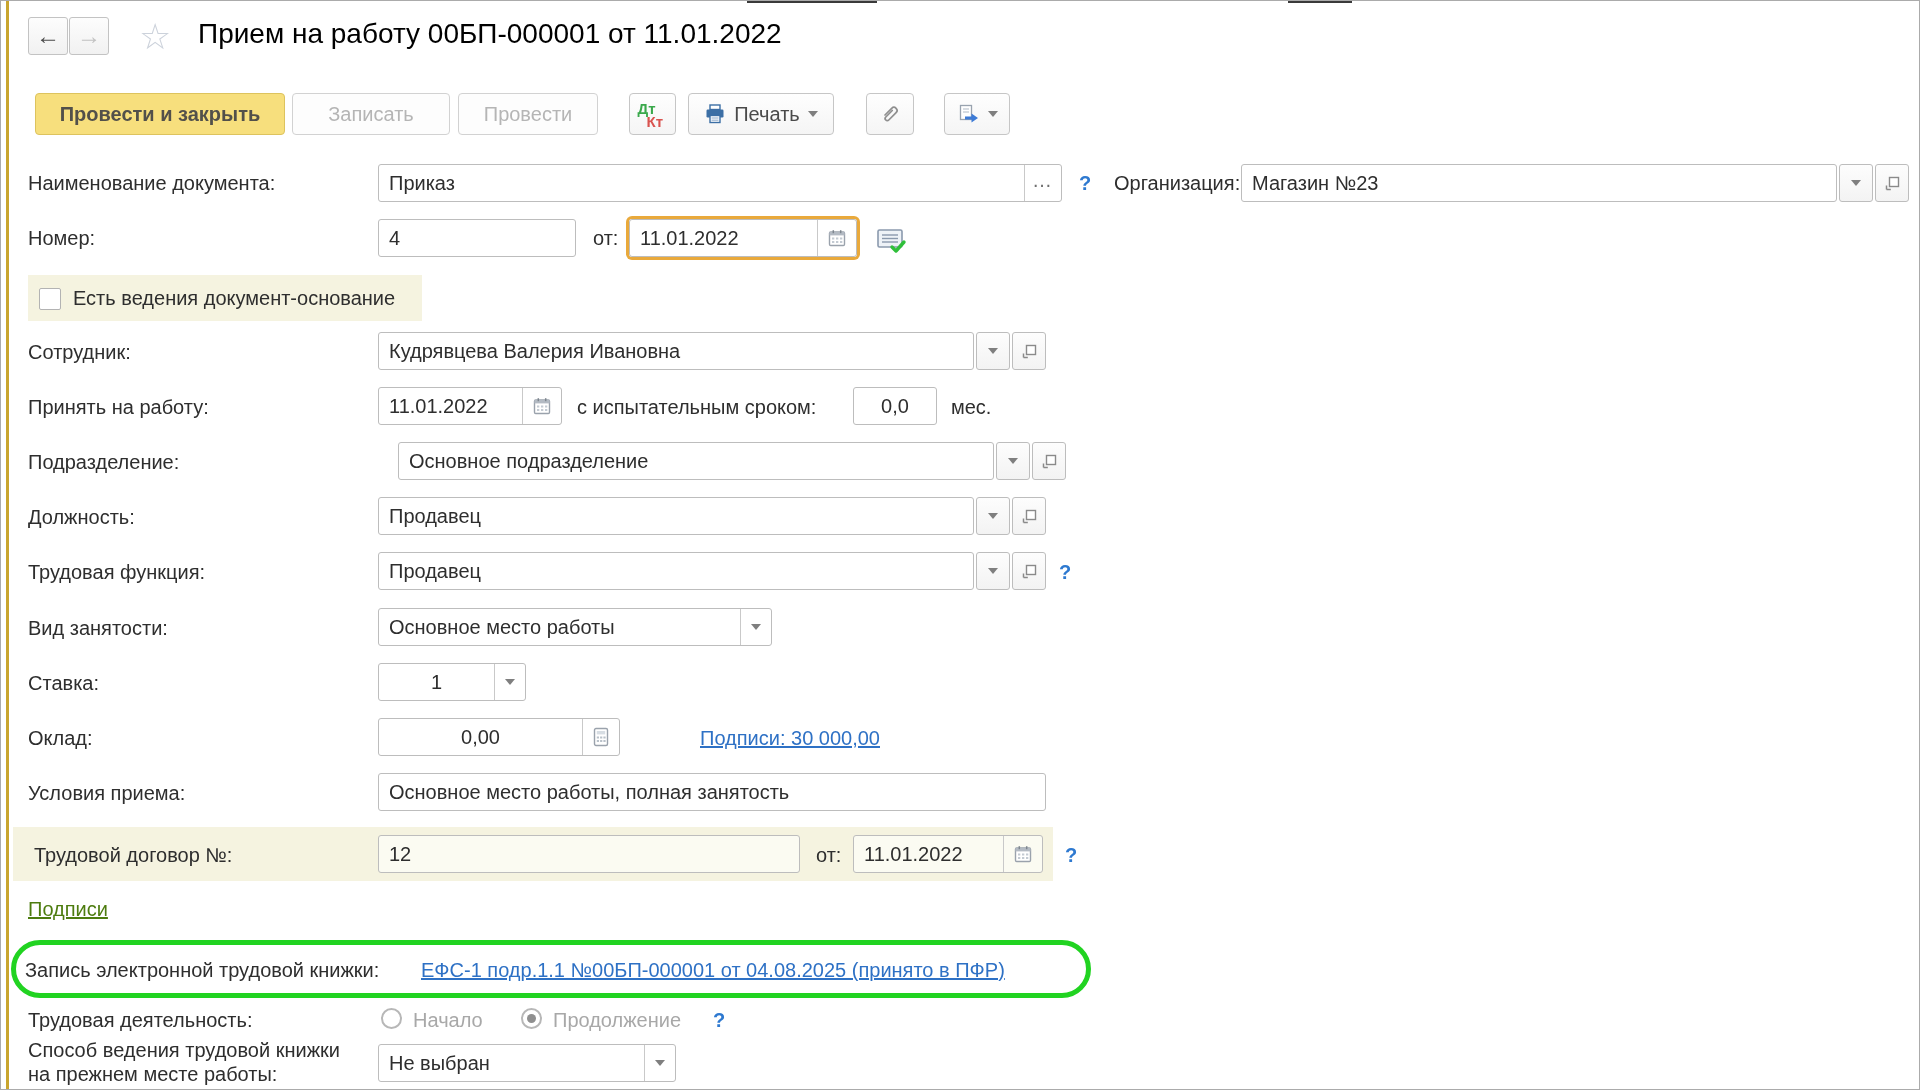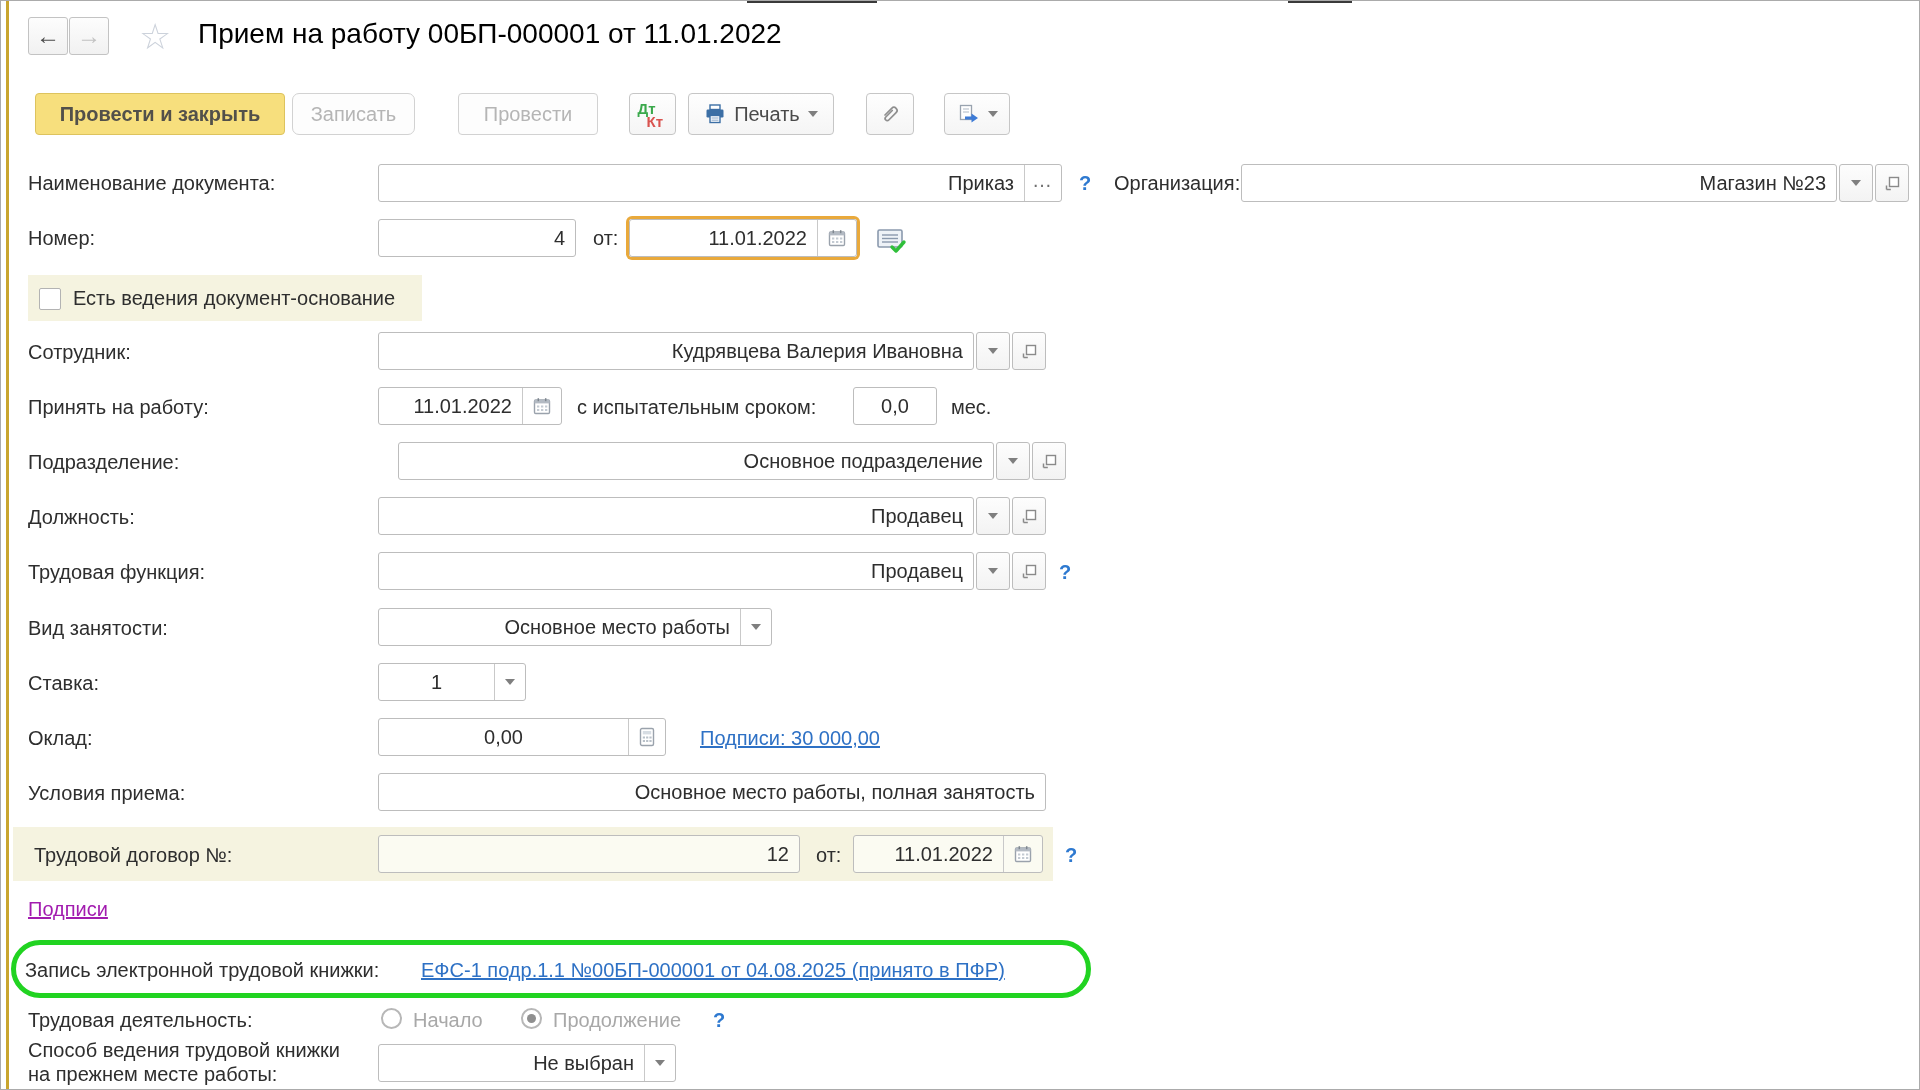--- a/index.html
+++ b/index.html
@@ -24,32 +24,32 @@
          border-top:6px solid #7f7f7f;}
   .dtkt{position:relative;width:30px;height:30px;font-size:15px;font-weight:700;line-height:1;}
   .dtkt .dt{position:absolute;left:0;top:2px;color:#3BA94C;}
   .dtkt .kt{position:absolute;left:9px;top:15px;color:#D9534F;}
   
   .lbl{position:absolute;font-size:20px;color:#2e2e2e;white-space:nowrap;}
   .group{position:absolute;display:flex;align-items:stretch;height:38px;}
   .field{border:1px solid #bdbdbd;border-radius:3px;background:#fff;display:flex;align-items:stretch;
          box-sizing:border-box;font-size:20px;color:#2e2e2e;}
   .grow{flex:1;min-width:0;}
-  .txt{align-self:center;padding:0 10px;white-space:nowrap;overflow:hidden;flex:1;text-align:right;}
+  .txt{align-self:center;padding:0 10px;white-space:nowrap;overflow:hidden;flex:1;}
   .txt.right{text-align:center;}
   .seg{border-left:1px solid #c9c9c9;display:flex;align-items:center;justify-content:center;flex:none;}
   .dots{font-size:20px;color:#6f6f6f;letter-spacing:2px;padding-bottom:6px;}
   .sq{width:34px;height:38px;border:1px solid #bdbdbd;border-radius:3px;background:linear-gradient(#fdfdfd,#f3f3f3);
       margin-left:2px;display:flex;align-items:center;justify-content:center;box-sizing:border-box;flex:none;}
   .focus{box-shadow:0 0 0 3px #E9A93B;border-radius:3px;}
   .help{position:absolute;font-size:20px;font-weight:700;color:#2E79D0;}
   .band{position:absolute;background:#F5F3E0;}
   .cbox{position:absolute;width:20px;height:20px;border:1px solid #b3b3b3;border-radius:2px;background:#fff;}
   .link-blue{color:#2E71C5;text-decoration:underline;font-size:20px;white-space:nowrap;cursor:pointer;}
-  .link-green{color:#a21caf;text-decoration:underline;font-size:20px;cursor:pointer;}
+  .link-green{color:#4d7c0f;text-decoration:underline;font-size:20px;cursor:pointer;}
   .ellipse{position:absolute;border:5px solid #21D321;border-radius:30px;box-sizing:border-box;}
   .radio{position:absolute;width:21px;height:21px;border:2px solid #b7b7b7;border-radius:50%;background:#fff;
          box-sizing:border-box;display:flex;align-items:center;justify-content:center;}
   .radio .dot{width:9px;height:9px;border-radius:50%;background:#8f8f8f;}
   .rlbl{position:absolute;font-size:20px;color:#a8a8a8;white-space:nowrap;}
   .tint{background:#FBFBF2;}
   svg{display:block;}
 </style>
 </head>
 <body>
@@ -64,21 +64,21 @@
   </div>
   <div class="navbtn" style="left:68px;color:#c2c2c2;font-weight:700;">
     <span>→</span>
   </div>
   <div class="star" style="left:138px;top:18px;">☆</div>
   <div class="title" style="left:197px;top:17px;">Прием на работу 00БП-000001 от 11.01.2022</div>
 
   <div class="tbtn primary" style="left:34px;width:250px;">
     <span>Провести и закрыть</span>
   </div>
-  <div class="tbtn disabled" style="left:291px;width:123px;border-radius:7px;">
+  <div class="tbtn disabled" style="left:291px;width:158px;">
     <span>Записать</span>
   </div>
   <div class="tbtn disabled" style="left:457px;width:140px;">
     <span>Провести</span>
   </div>
   <div class="tbtn" style="left:628px;width:47px;">
     <span class="dtkt">
       <span class="dt">Дт</span>
       <span class="kt">Кт</span>
     </span>
@@ -304,21 +304,21 @@
   <div class="group" style="left:377px;top:662px;width:148px;">
     <div class="field grow">
       <span class="txt right">1</span>
       <span class="seg" style="width:30px;">
           <span class="caret"></span>
         </span>
     </div>
   </div>
 
   <div class="lbl" style="left:27px;top:726px;">Оклад:</div>
-  <div class="group" style="left:377px;top:717px;width:288px;">
+  <div class="group" style="left:377px;top:717px;width:242px;">
     <div class="field grow">
       <span class="txt right">0,00</span>
       <span class="seg" style="width:36px;">
         <span>
           <svg width="16" height="20" viewBox="0 0 16 20">
             <rect x="1.5" y="1.5" width="13" height="17" rx="1.5" fill="#fff" stroke="#9aa2ac" stroke-width="1.4"></rect>
             <rect x="3.8" y="4" width="8.4" height="3.4" fill="#d7dde3"></rect>
             <rect x="3.8" y="9.5" width="2.2" height="2" fill="#b9c1c9"></rect>
               <rect x="7.1" y="9.5" width="2.2" height="2" fill="#b9c1c9"></rect>
             <rect x="10.4" y="9.5" width="2.2" height="2" fill="#b9c1c9"></rect>

